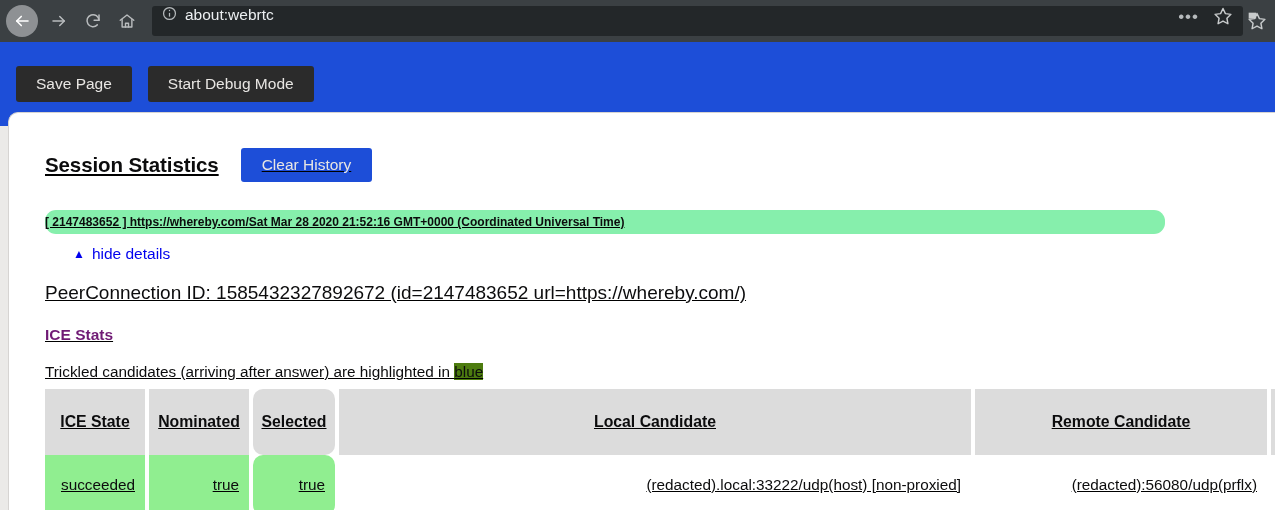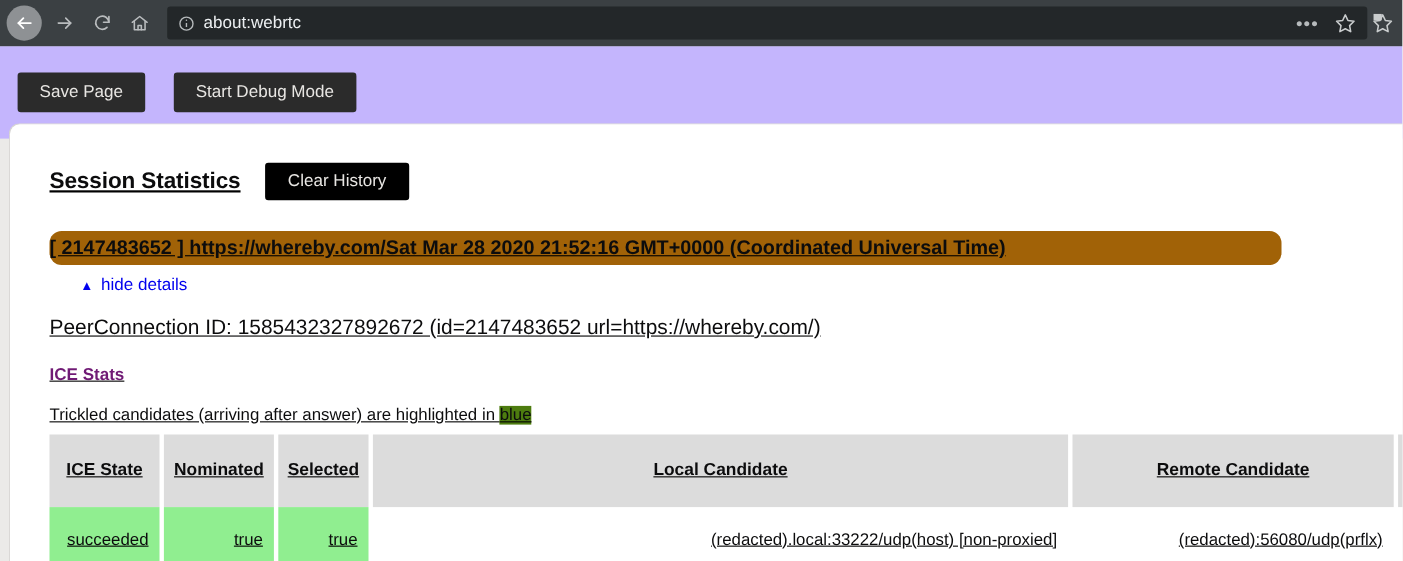--- a/index.html
+++ b/index.html
@@ -35,21 +35,21 @@
   }
   .nav-btn svg { display: block; }
   .urlbar {
     flex: 1 1 auto;
     height: 30px;
     background: #232729;
     border-radius: 3px;
     margin-left: 8px;
     margin-right: 4px;
     display: flex;
-    align-items: center;
+    align-items: flex-start;
     padding: 0 6px 0 10px;
     min-width: 0;
   }
   .info-icon { flex: 0 0 auto; color: #b6babc; display: flex; align-items: center; }
   .url-text {
     flex: 1 1 auto;
     color: #eceff1;
     font-size: 15.5px;
     margin-left: 8px;
     white-space: nowrap;
@@ -61,25 +61,25 @@
     font-size: 17px;
     letter-spacing: 1px;
     padding: 0 8px;
     line-height: 1;
   }
   .star { color: #c9cccd; padding: 0 4px; display: flex; }
   .ext-icon { color: #c9cccd; width: 22px; overflow: hidden; display: flex; align-items: center; }
 
   
   .page-toolbar {
-    background: #c4b5fd;
+    background: #1d4ed8;
     height: 84px;
     display: flex;
     align-items: center;
-    gap: 26px;
+    gap: 16px;
     padding: 0 16px;
   }
   .btn-dark {
     background: #2b2b2b;
     color: #e8e6e3;
     border: none;
     border-radius: 3px;
     font-size: 15.5px;
     font-family: "Liberation Sans", sans-serif;
     padding: 9px 20px;
@@ -100,34 +100,34 @@
   .panel-inner { padding: 35px 0 0 36px; text-decoration: underline; }
 
   .session-row { display: flex; align-items: center; gap: 22px; margin-bottom: 28px; }
   .session-title {
     font-size: 20.5px;
     font-weight: bold;
     color: #0c0c0d;
     letter-spacing: -0.1px;
   }
   .btn-clear {
-    background: #000000;
+    background: #1d4ed8;
     color: #e8e6e3;
     border: none;
     border-radius: 3px;
     font-size: 15.5px;
     font-family: "Liberation Sans", sans-serif;
     padding: 8px 21px;
     cursor: pointer;
   }
 
   .conn-header {
-    background: #a16207;
+    background: #86efac;
     font-weight: bold;
-    font-size: 18px;
+    font-size: 12px;
     color: #0c0c0d;
     padding: 5px 0 5px 0;
     margin-right: 110px;
     margin-bottom: 10px;
     white-space: nowrap;
     border-radius: 11px;
   }
 
   .hide-details {
     color: #0000ee;
@@ -185,21 +185,21 @@
     height: 60px;
     vertical-align: middle;
     text-align: right;
     padding: 0 10px;
     color: #0c0c0d;
     line-height: 1.35;
   }
   .ice-table td.ok { background: #90ee90; }
   .col-state { width: 100px; }
   .col-nom { width: 100px; }
-  .col-sel { width: 82px; }
+  .col-sel { width: 82px; border-radius: 10px; }
   .col-local { width: 632px; }
   .col-remote { width: 292px; }
   .col-extra { width: 110px; }
 </style>
 </head>
 <body>
 
 <div class="browser-bar">
   <div class="nav-btn back">
     <span>

